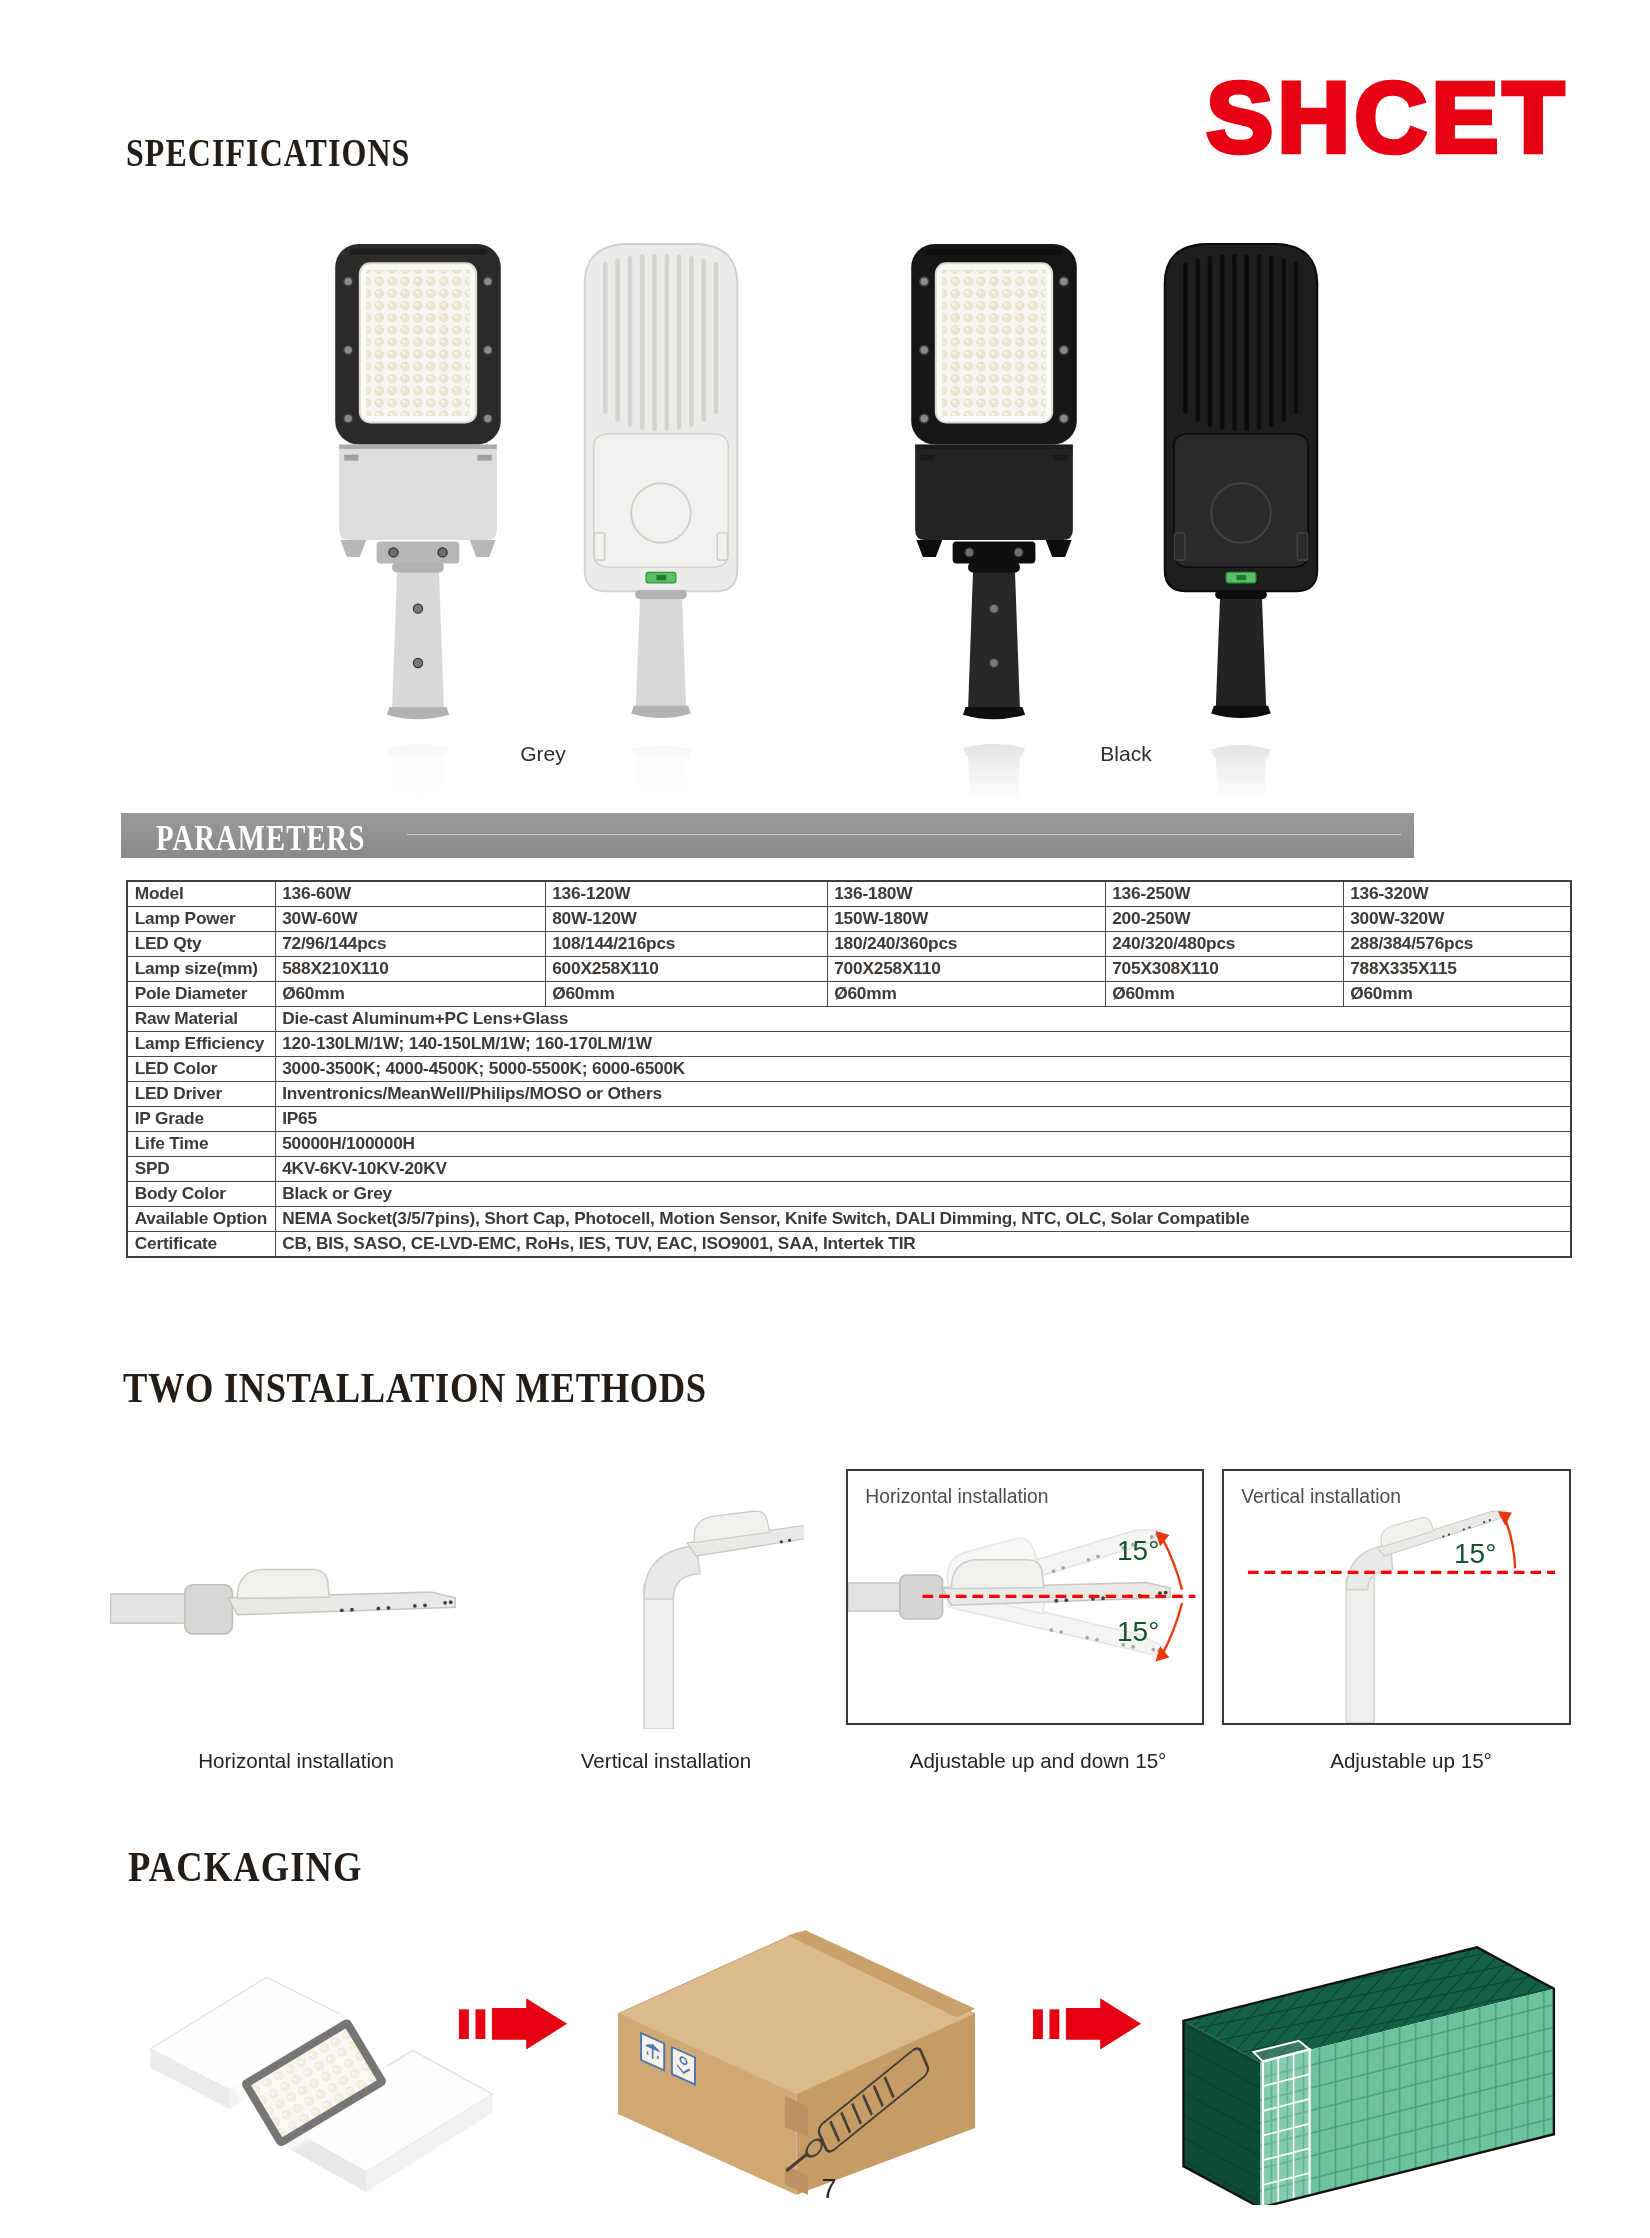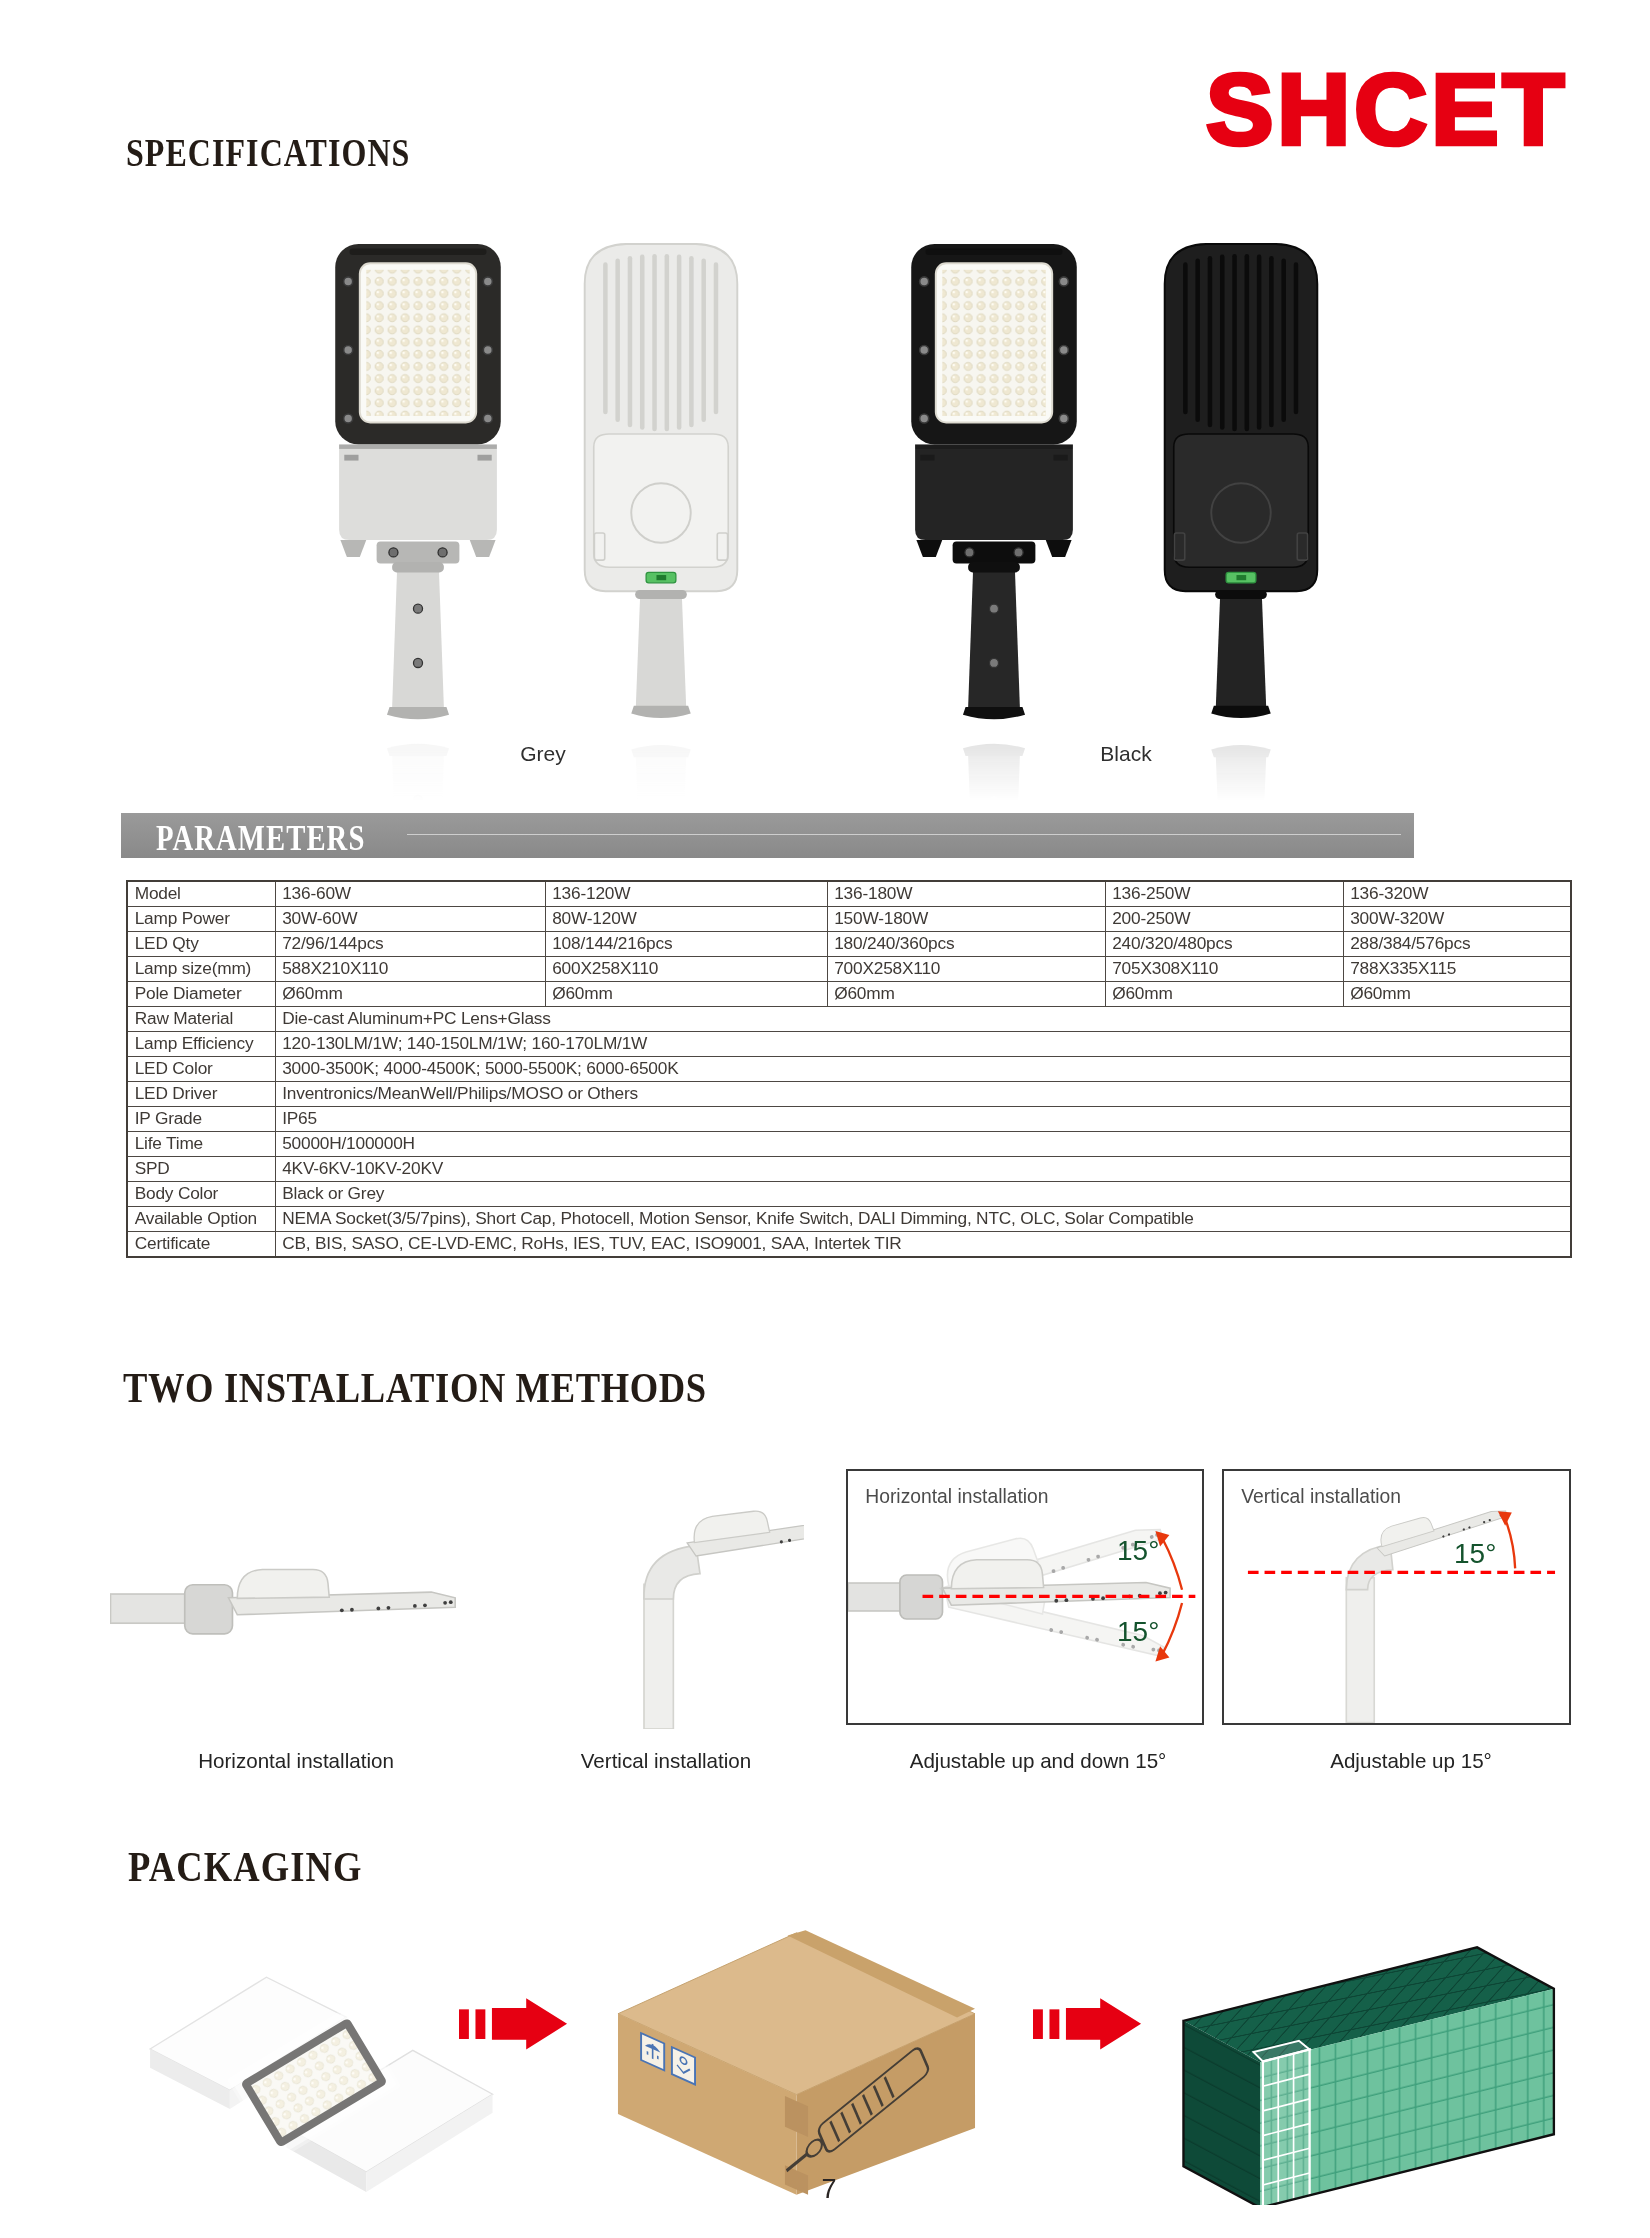--- a/index.html
+++ b/index.html
@@ -2,41 +2,41 @@
 <html style="font-size:10.7px"><head>
 <meta charset="utf-8">
 <style>
   html,body{margin:0;padding:0;background:#ffffff;}
   #page{position:relative;width:1650px;height:2239px;background:#fff;overflow:hidden;
         font-family:"Liberation Sans",sans-serif;color:#2b2622;}
   .abs{position:absolute;}
   .stencil{font-family:"Liberation Serif",serif;font-weight:700;color:#241c16;
            display:inline-block;transform-origin:left top;white-space:nowrap;line-height:1;}
   .spec-title{left:126px;top:133px;font-size:39px;transform:scaleX(.82);letter-spacing:1.3px;}
-  .logo{left:1206px;top:59px;font-size:101px;font-weight:bold;color:#e60012;line-height:1;
+  .logo{left:1206px;top:67px;font-size:101px;font-weight:bold;color:#e60012;line-height:1;
         letter-spacing:4px;-webkit-text-stroke:4.7px #e60012;}
   .lamp{position:absolute;width:194px;height:493px;}
   .refl-wrap{position:absolute;width:194px;height:80px;overflow:hidden;opacity:.13;
              -webkit-mask-image:linear-gradient(#000 0%,transparent 88%);
              mask-image:linear-gradient(#000 0%,transparent 88%);}
   .refl-wrap svg{position:absolute;top:0;left:0;transform:scaleY(-1);}
   .lampsvg.grey-front{--cFrame:#2b2a28;--cBody:#dddddb;--cBodyD:#b7b7b5;--cPole:#d8d8d6;--cPoleD:#b2b2b0;}
   .lampsvg.grey-back {--cBk:#ebebe9;--cBk2:#f2f2f0;--cBkEdge:#d2d2ce;--cRib:#d2d2ce;--cLine:#cfcfcb;--cPole:#d8d8d6;--cPoleD:#b2b2b0;}
   .lampsvg.black-front{--cFrame:#161616;--cBody:#242424;--cBodyD:#0d0d0d;--cPole:#272727;--cPoleD:#0f0f0f;}
   .lampsvg.black-back{--cBk:#1e1e1e;--cBk2:#2a2a2a;--cBkEdge:#090909;--cRib:#0b0b0b;--cLine:#424242;--cPole:#232323;--cPoleD:#0c0c0c;}
   .color-label{position:absolute;transform:translateX(-50%);font-size:21px;color:#2f2f2f;top:742px;}
   .banner{left:121px;top:813px;width:1293px;height:45px;
           background:linear-gradient(#9a9a9a,#898989);}
   .banner-line{position:absolute;left:286px;right:13.3px;top:20.6px;height:1.3px;background:rgba(255,255,255,.55);}
   .banner-text{position:absolute;left:35px;top:6px;font-size:35px;color:#fff;transform:scaleX(.82);
                font-family:"Liberation Serif",serif;font-weight:700;transform-origin:left top;letter-spacing:1.3px;}
   #ptable{position:absolute;left:126px;top:880px;width:1443px;border-collapse:collapse;
           table-layout:fixed;font-size:17.3px;color:#3e3935;letter-spacing:-0.2px;border:2px solid #433e39;}
   #ptable td{border:1px solid #4d4843;height:22.6px;padding:0.7px 4px 0.7px 6.7px;line-height:1.02;
-             vertical-align:middle;overflow:hidden;white-space:pre-wrap;font-weight:400;}
+             vertical-align:middle;overflow:hidden;white-space:pre-wrap;font-weight:700;}
   .sec-title2{left:123px;top:1366px;font-size:43px;transform:scaleX(.85);letter-spacing:0.7px;}
   .sec-title3{left:128px;top:1845px;font-size:43px;transform:scaleX(.85);letter-spacing:1.3px;}
   .panel{position:absolute;border:2px solid #393939;background:#fff;}
   .panel-label{position:absolute;left:17.3px;top:14.6px;font-size:19.3px;color:#4c4c4c;}
   .angle{position:absolute;font-size:28px;color:#14532d;}
   .caption{position:absolute;transform:translateX(-50%);font-size:20.6px;color:#242424;top:1749px;white-space:nowrap;}
   .pagenum{position:absolute;left:829px;top:2174px;transform:translateX(-50%);font-size:27px;color:#2a2523;}
   svg{display:block;}
 </style>
 </head>

